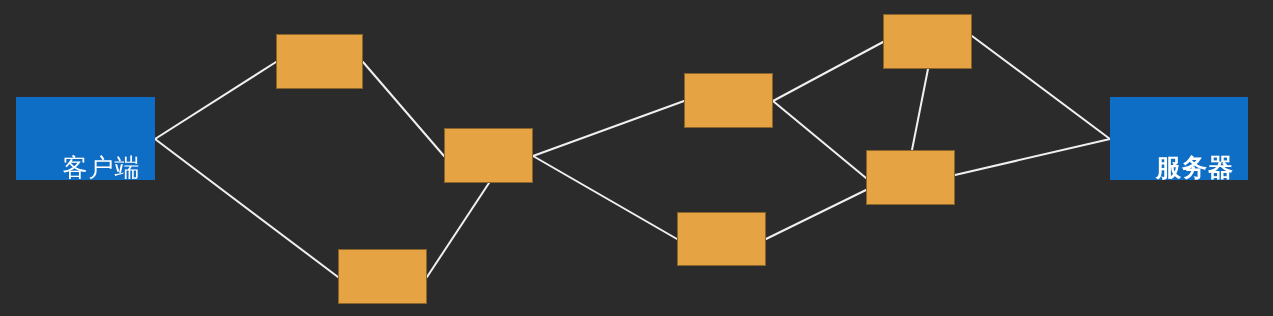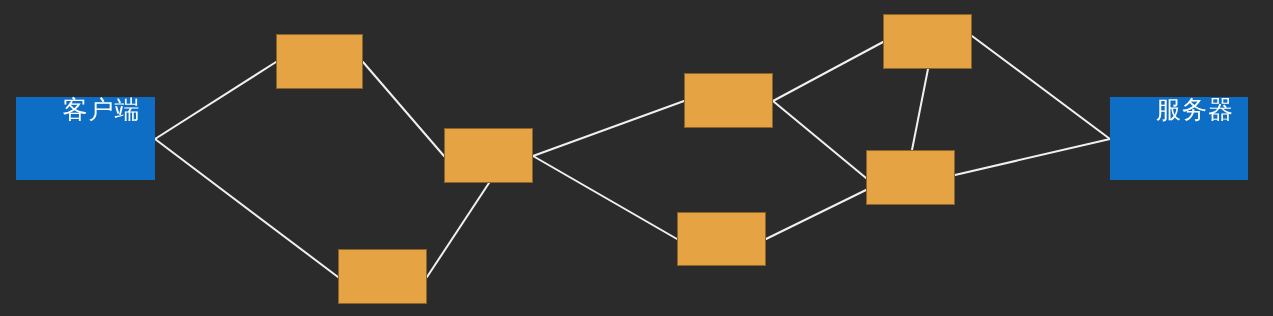--- a/index.html
+++ b/index.html
@@ -21,21 +21,21 @@
     position: absolute;
     left: 0;
     top: 0;
     width: 1273px;
     height: 316px;
   }
   .node {
     position: absolute;
     box-sizing: border-box;
     display: flex;
-    align-items: flex-start;
+    align-items: flex-end;
     justify-content: center;
     padding-left: 32px;
   }
   .node-relay {
     background: #e5a343;
     border: 1px solid #8a6428;
   }
   .node-endpoint {
     background: #0e6dc4;
     color: #ffffff;
@@ -69,17 +69,17 @@
       <div class="node node-endpoint" style="left: 16px; top: 97px; width: 139px; height: 83px; background: rgb(14, 109, 196); color: rgb(255, 255, 255);">
         <span class="node-label">客户端</span>
       </div>
       <div class="node node-relay" style="left: 276px; top: 34px; width: 87px; height: 55px; background: rgb(229, 163, 67);"></div>
       <div class="node node-relay" style="left: 338px; top: 249px; width: 89px; height: 55px; background: rgb(229, 163, 67);"></div>
       <div class="node node-relay" style="left: 444px; top: 128px; width: 89px; height: 55px; background: rgb(229, 163, 67);"></div>
       <div class="node node-relay" style="left: 684px; top: 73px; width: 89px; height: 55px; background: rgb(229, 163, 67);"></div>
       <div class="node node-relay" style="left: 677px; top: 212px; width: 89px; height: 54px; background: rgb(229, 163, 67);"></div>
       <div class="node node-relay" style="left: 883px; top: 14px; width: 89px; height: 55px; background: rgb(229, 163, 67);"></div>
       <div class="node node-relay" style="left: 866px; top: 150px; width: 89px; height: 55px; background: rgb(229, 163, 67);"></div>
-      <div class="node node-endpoint" style="left: 1110px; top: 97px; width: 138px; height: 83px; background: rgb(14, 109, 196); color: rgb(255, 255, 255);">
+      <div class="node node-endpoint" style="left: 1110px; top: 97px; width: 138px; height: 83px; background: rgb(14, 109, 196); color: rgb(255, 255, 255); font-weight: bold;">
         <span class="node-label">服务器</span>
       </div>
     </div>
 </div>
 
 </body></html>

